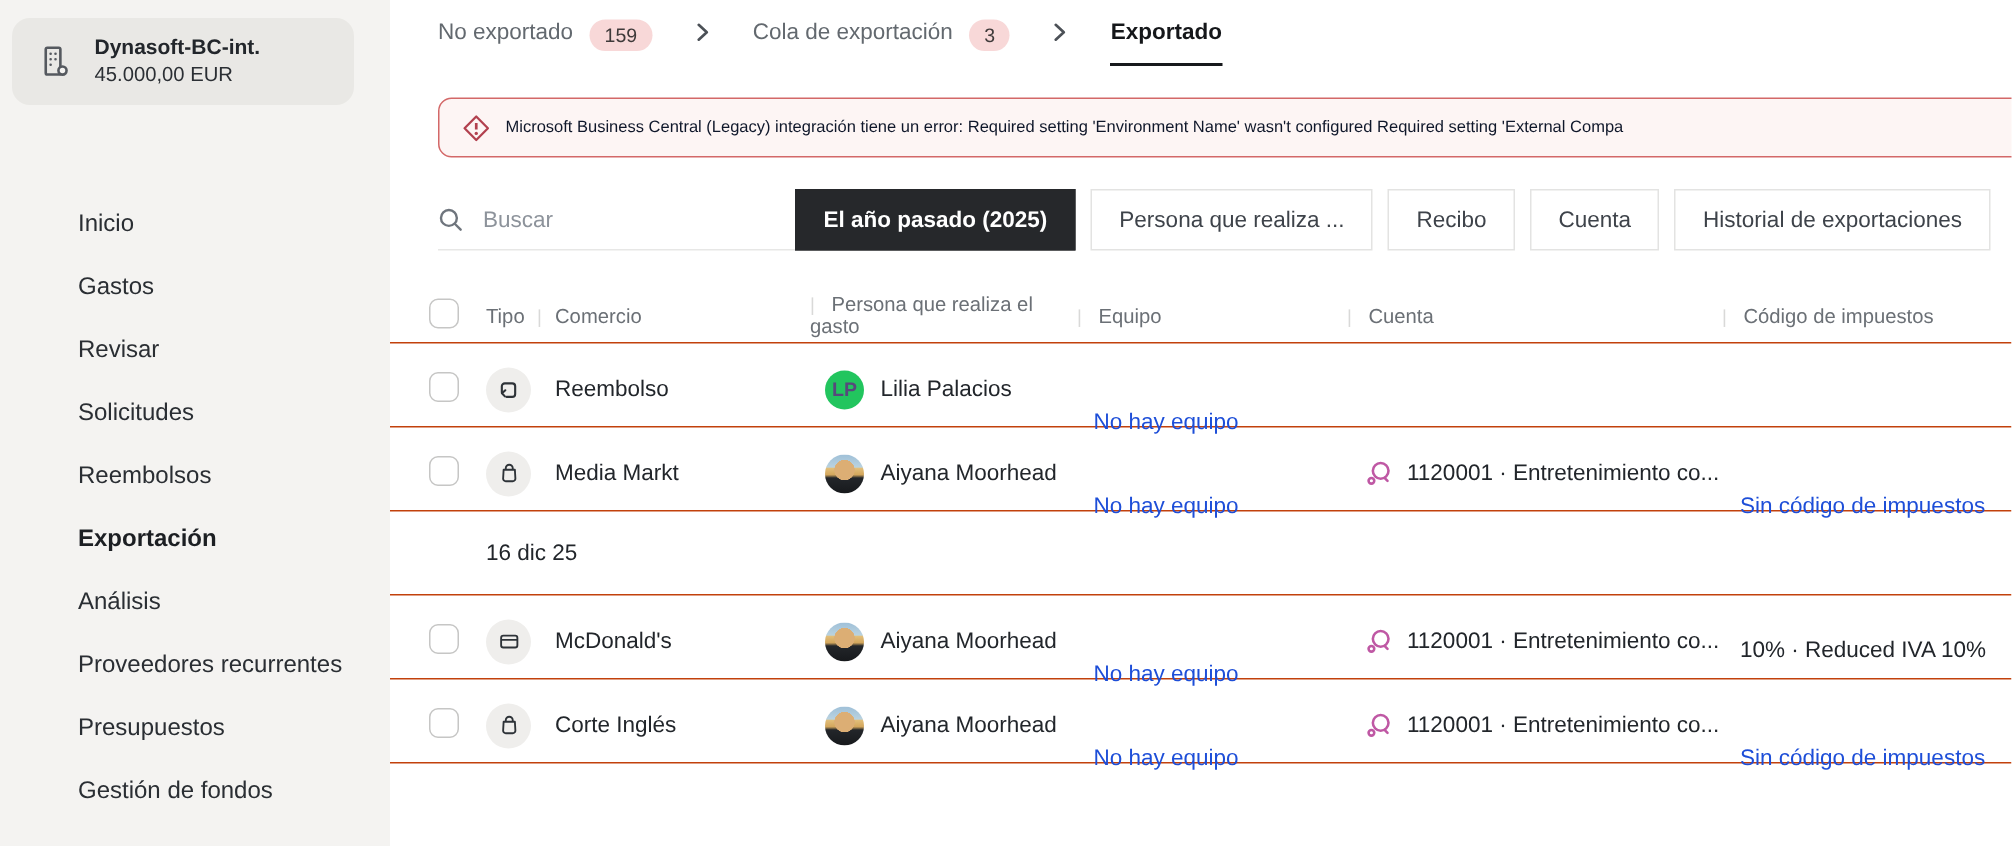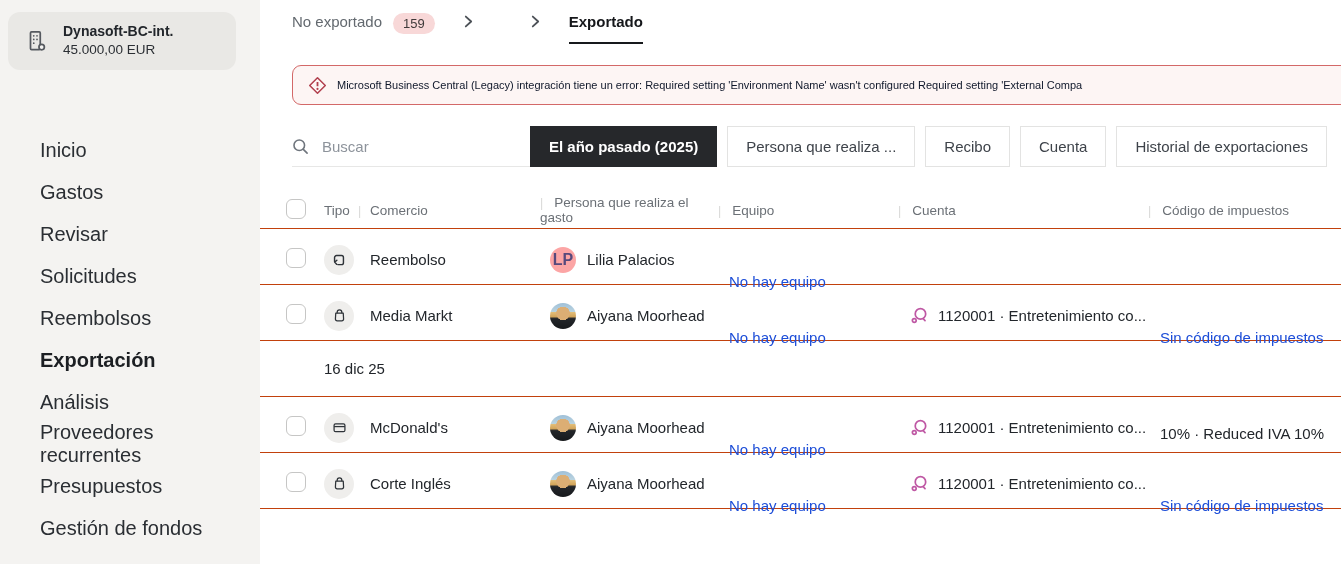--- a/index.html
+++ b/index.html
@@ -18,22 +18,22 @@
     margin:12px 24px 0 8px; width:228px; height:58px;
     background:#e9e8e5; border-radius:12px;
     display:flex; align-items:center; gap:13px; padding:0 14px 0 16px;
     cursor:pointer;
   }
   .company-icon { color:#55595f; display:flex; }
   .company-name { font-size:14px; font-weight:700; color:#22262b; line-height:1.35; }
   .company-balance { font-size:13.5px; color:#2b2f34; line-height:1.35; }
   .nav { margin-top:59px; list-style:none; }
   .nav li {
-    height:42px; display:flex; align-items:center; padding-left:40px;
-    font-size:20px; color:#2a2e33; cursor:pointer;
+    height:42px; display:flex; align-items:center; padding-left:52px;
+    font-size:16px; color:#2a2e33; cursor:pointer;
   }
   .nav li.active { font-weight:700; color:#1c1f23; }
 
   
   .main { flex:1; min-width:0; position:relative; background:#fff; }
 
   
   .tabbar { display:flex; align-items:flex-start; padding:13px 0 0 32px; }
   .tab { display:flex; align-items:flex-start; gap:11px; padding-bottom:14px; cursor:pointer; }
   .tab .tab-label { font-size:15px; color:#63696f; }
@@ -98,21 +98,21 @@
   }
   .type-badge {
     width:30px; height:30px; border-radius:50%; background:#efeeec;
     display:flex; align-items:center; justify-content:center; color:#2e3338;
   }
   .cell-person { display:flex; align-items:center; gap:11px; padding-left:10px; }
   .avatar {
     width:26px; height:26px; border-radius:50%; flex:0 0 auto;
     display:flex; align-items:center; justify-content:center;
   }
-  .avatar.initials { background:#fca5a5; color:#57497c; font-size:16px; font-weight:700; }
+  .avatar.initials { background:#22c55e; color:#57497c; font-size:13px; font-weight:700; }
   .avatar.photo {
     background:
       radial-gradient(circle at 50% 40%, #dcae74 0 33%, rgba(0,0,0,0) 34%),
       linear-gradient(180deg,#9fc0d8 0%,#bad3e0 33%,#e3c07c 34%,#d3a65c 52%,#23262a 60%,#17191c 100%);
   }
   .cell-team { padding-left:11px; }
   .cell-account { display:flex; align-items:center; gap:9px; padding-left:12px; color:#22262b; }
   .acct-icon { color:#bf58a4; display:flex; flex:0 0 auto; }
   .cell-tax { padding-left:12px; }
   .muted { color:#1d4ed8;margin-top:44px; }
@@ -154,20 +154,24 @@
   <div class="tabbar">
     <div class="tab">
       <span class="tab-label">No exportado</span>
       <span class="tab-badge">159</span>
     </div>
     <span class="tab-chevron">
       <svg width="9" height="13" viewBox="0 0 10 14" fill="none" stroke="currentColor" stroke-width="2" stroke-linecap="round" stroke-linejoin="round">
           <path d="M2 1.5 8 7l-6 5.5"></path>
         </svg>
     </span>
+    <div class="tab">
+      <span class="tab-label">Cola de exportación</span>
+      <span class="tab-badge">3</span>
+    </div>
     <span class="tab-chevron">
       <svg width="9" height="13" viewBox="0 0 10 14" fill="none" stroke="currentColor" stroke-width="2" stroke-linecap="round" stroke-linejoin="round">
           <path d="M2 1.5 8 7l-6 5.5"></path>
         </svg>
     </span>
     <div class="tab active">
       <span class="tab-label">Exportado</span>
     </div>
   </div>
 

